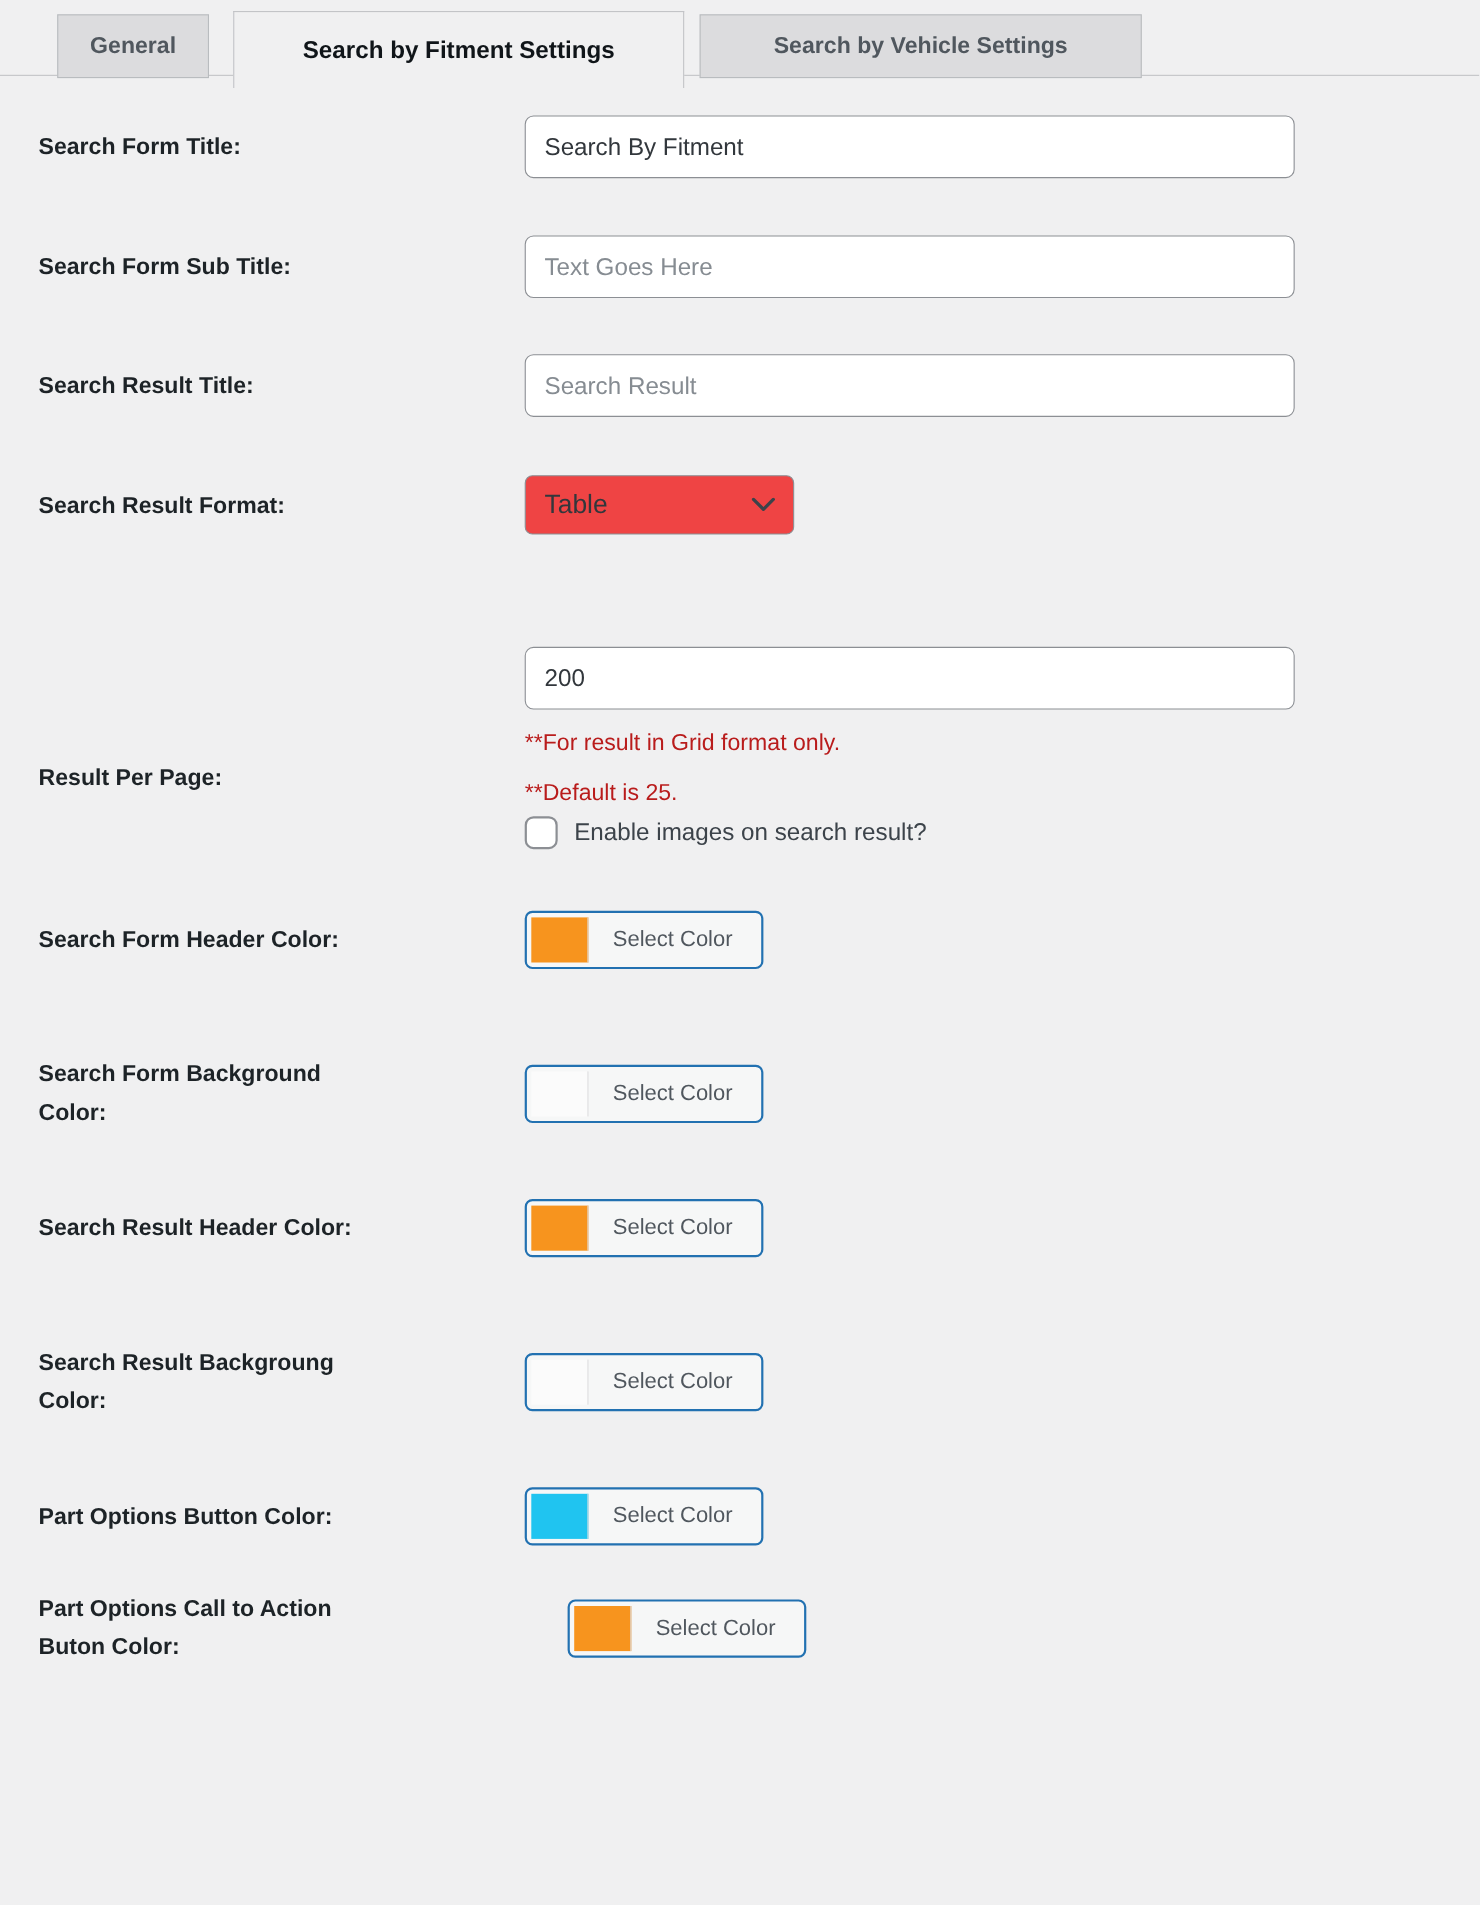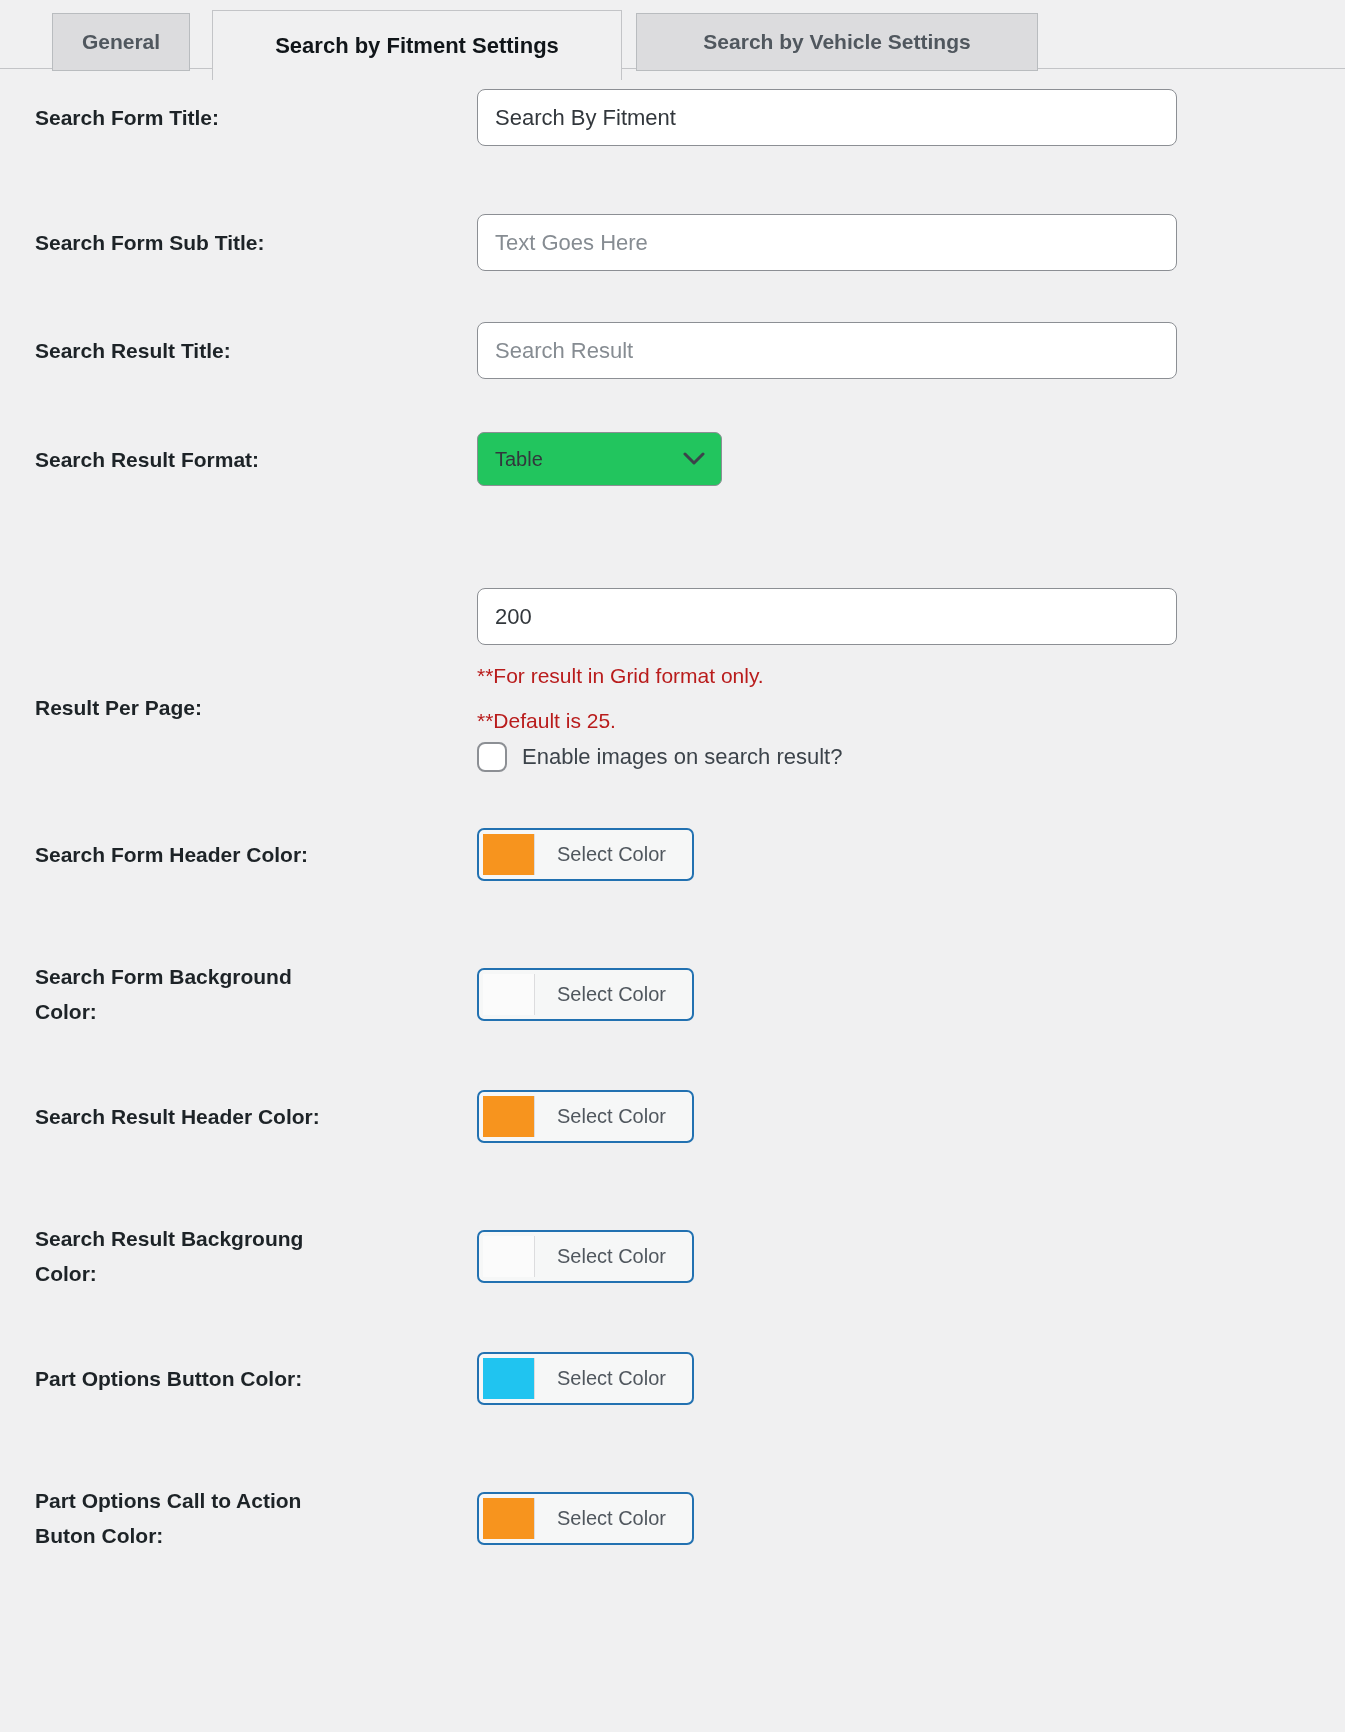--- a/index.html
+++ b/index.html
@@ -76,24 +76,24 @@
     padding:0 17px;
     outline:none;
   }
   .text-input::placeholder { color:#868c92; opacity:1; }
 
   .select-box {
     width:245px; height:54px;
     box-sizing:border-box;
     border:1.5px solid #8c8f94;
     border-radius:7px;
-    background:#22c55e;
+    background:#ef4444;
     display:flex; align-items:center; justify-content:space-between;
     padding:0 16px 0 17px;
-    font-size:20px;
+    font-size:24px;
     color:#32373c;
     cursor:pointer;
   }
   .chevron { display:flex; align-items:center; }
 
   .control-col { display:flex; flex-direction:column;margin-top:48px; }
   .help-text {
     margin:0;
     font-size:21px;
     color:#b91c1c;
@@ -153,21 +153,21 @@
 <body>
 
 <div class="page">
 
   <div class="tabstrip">
     <div class="tab inactive tab-general">General</div>
     <div class="tab active tab-fitment">Search by Fitment Settings</div>
     <div class="tab inactive tab-vehicle">Search by Vehicle Settings</div>
   </div>
 
-  <div class="row" style="top:89px;">
+  <div class="row" style="top:105px;">
     <div class="field-label">Search Form Title:</div>
     <input class="text-input" type="text" value="Search By Fitment" style="">
   </div>
 
   <div class="row" style="top:214px;">
     <div class="field-label">Search Form Sub Title:</div>
     <input class="text-input" type="text" placeholder="Text Goes Here" style="">
   </div>
 
   <div class="row" style="top:322px;">
@@ -234,21 +234,21 @@
   </div>
 
   <div class="color-row" style="top:1352px;">
     <div class="field-label">Part Options Button Color:</div>
     <button class="color-btn">
       <span class="swatch" style="background-color: rgb(32, 196, 240);"></span>
       <span class="color-btn-label">Select Color</span>
     </button>
   </div>
 
-  <div class="color-row" style="top:1483px;">
+  <div class="color-row" style="top:1445px;gap:39px;">
     <div class="field-label">Part Options Call to Action Buton Color:</div>
     <button class="color-btn">
       <span class="swatch" style="background-color: rgb(247, 148, 30);"></span>
       <span class="color-btn-label">Select Color</span>
     </button>
   </div>
 
 </div>
 
 </body></html>

